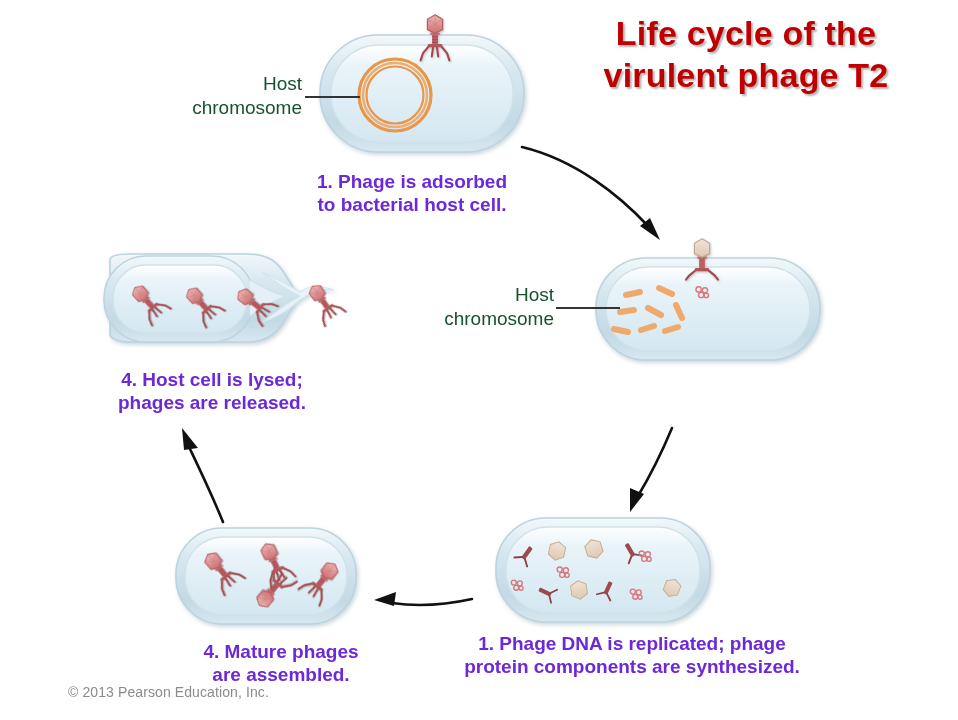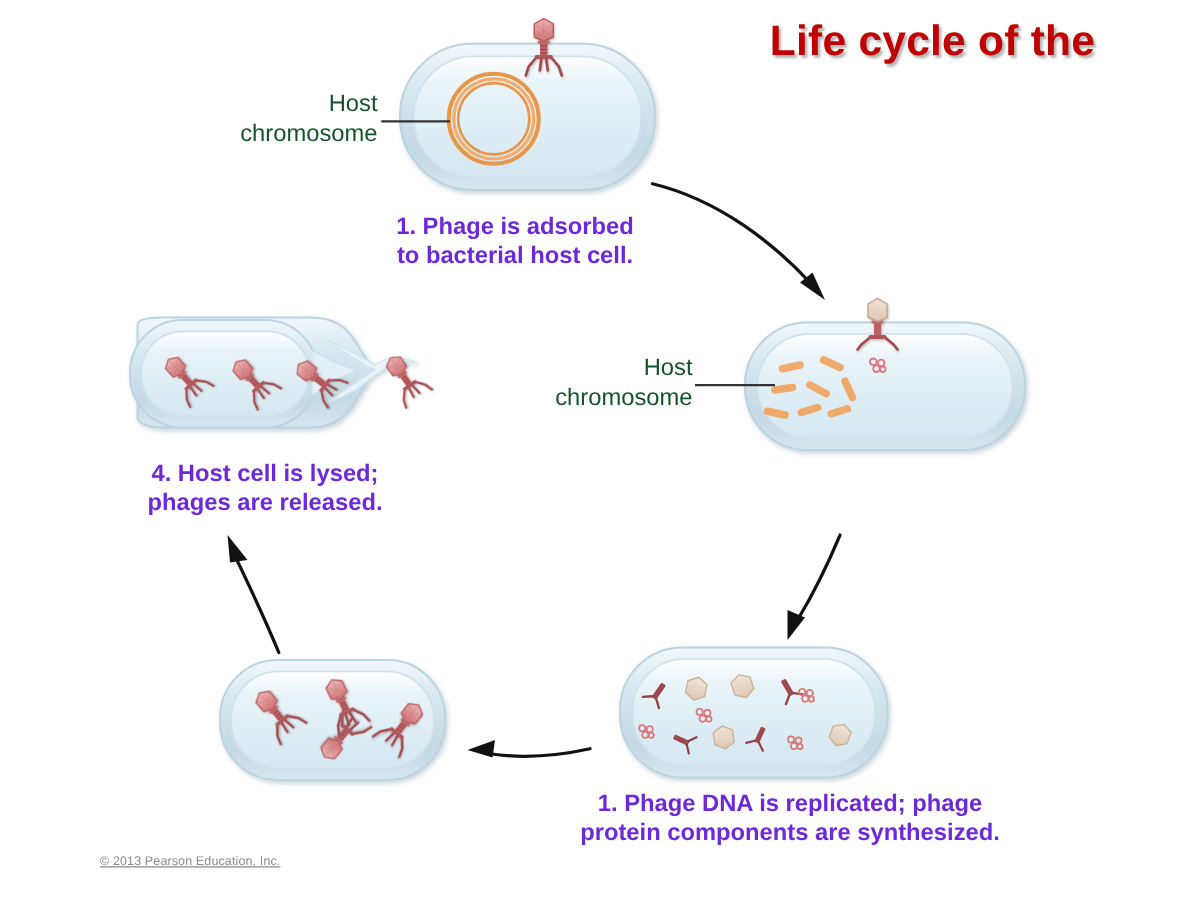--- a/index.html
+++ b/index.html
@@ -30,23 +30,23 @@
   
   .leader-label{
     position:absolute; text-align:right;
     font-family:"Liberation Sans", sans-serif;
     font-weight:normal; font-size:19px; line-height:24px;
     color:#14532d; white-space:pre-line;
   }
 
   
   .copyright{
-    position:absolute; left:80px; top:684px;
+    position:absolute; left:68px; top:684px;
     font-family:"Liberation Sans", sans-serif;
-    font-size:10px; color:#8b8b8b; letter-spacing:.1px;text-decoration:underline;
+    font-size:14px; color:#8b8b8b; letter-spacing:.1px;
   }
 
   svg.layer{position:absolute;left:0;top:0;width:958px;height:720px;
             pointer-events:none;}
 </style>
 </head>
 <body>
 
 <div id="stage">
 
@@ -285,34 +285,37 @@
           <use href="#phage"></use>
         </g>
       <g transform="translate(322,300) rotate(-35) scale(0.70)" filter="url(#tinyShadow)">
           <use href="#phage"></use>
         </g>
     </g>
   </svg>
 
   <div class="title">
     <div>Life cycle of the</div>
+    <div>virulent phage T2</div>
   </div>
 
   <div class="leader-label" style="left:150px; top:72px; width:152px;">Host
 chromosome</div>
 
   <div class="leader-label" style="left:402px; top:283px; width:152px;">Host
 chromosome</div>
 
   <div class="caption" style="left:262px; top:170px; width:300px;">1. Phage is adsorbed
 to bacterial host cell.</div>
 
 
   <div class="caption" style="left:412px; top:632px; width:440px;">1. Phage DNA is replicated; phage
 protein components are synthesized.</div>
 
+  <div class="caption" style="left:152px; top:640px; width:258px;">4. Mature phages
+are assembled.</div>
 
   <div class="caption" style="left:62px; top:368px; width:300px;">4. Host cell is lysed;
 phages are released.</div>
 
   <div class="copyright">© 2013 Pearson Education, Inc.</div>
 
 </div>
 
 </body></html>

